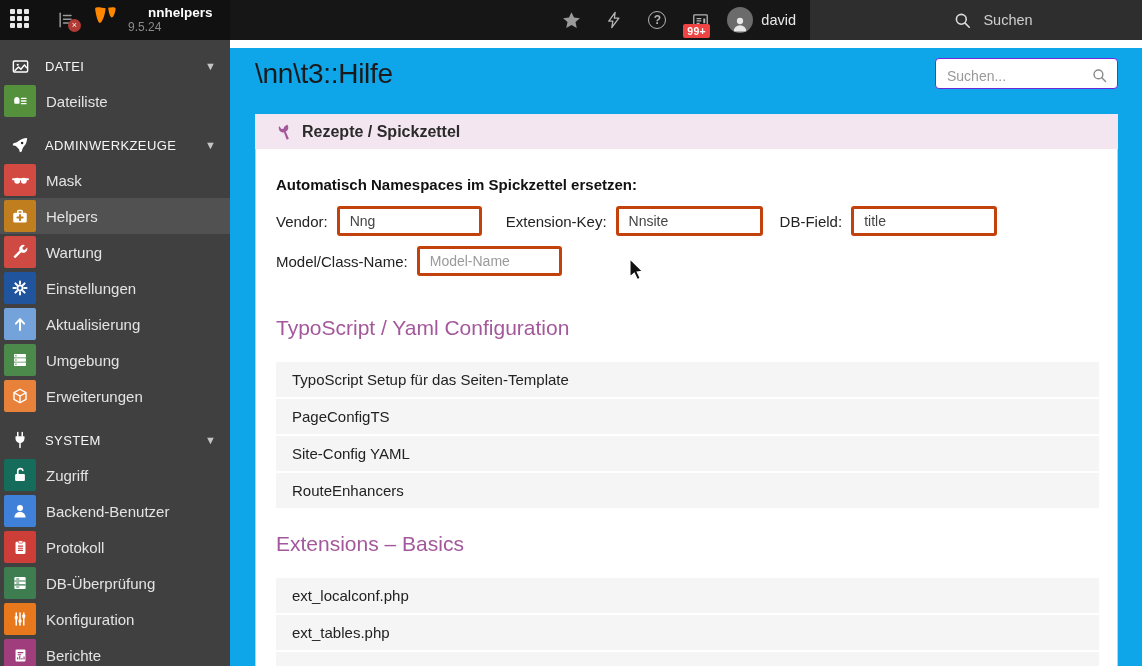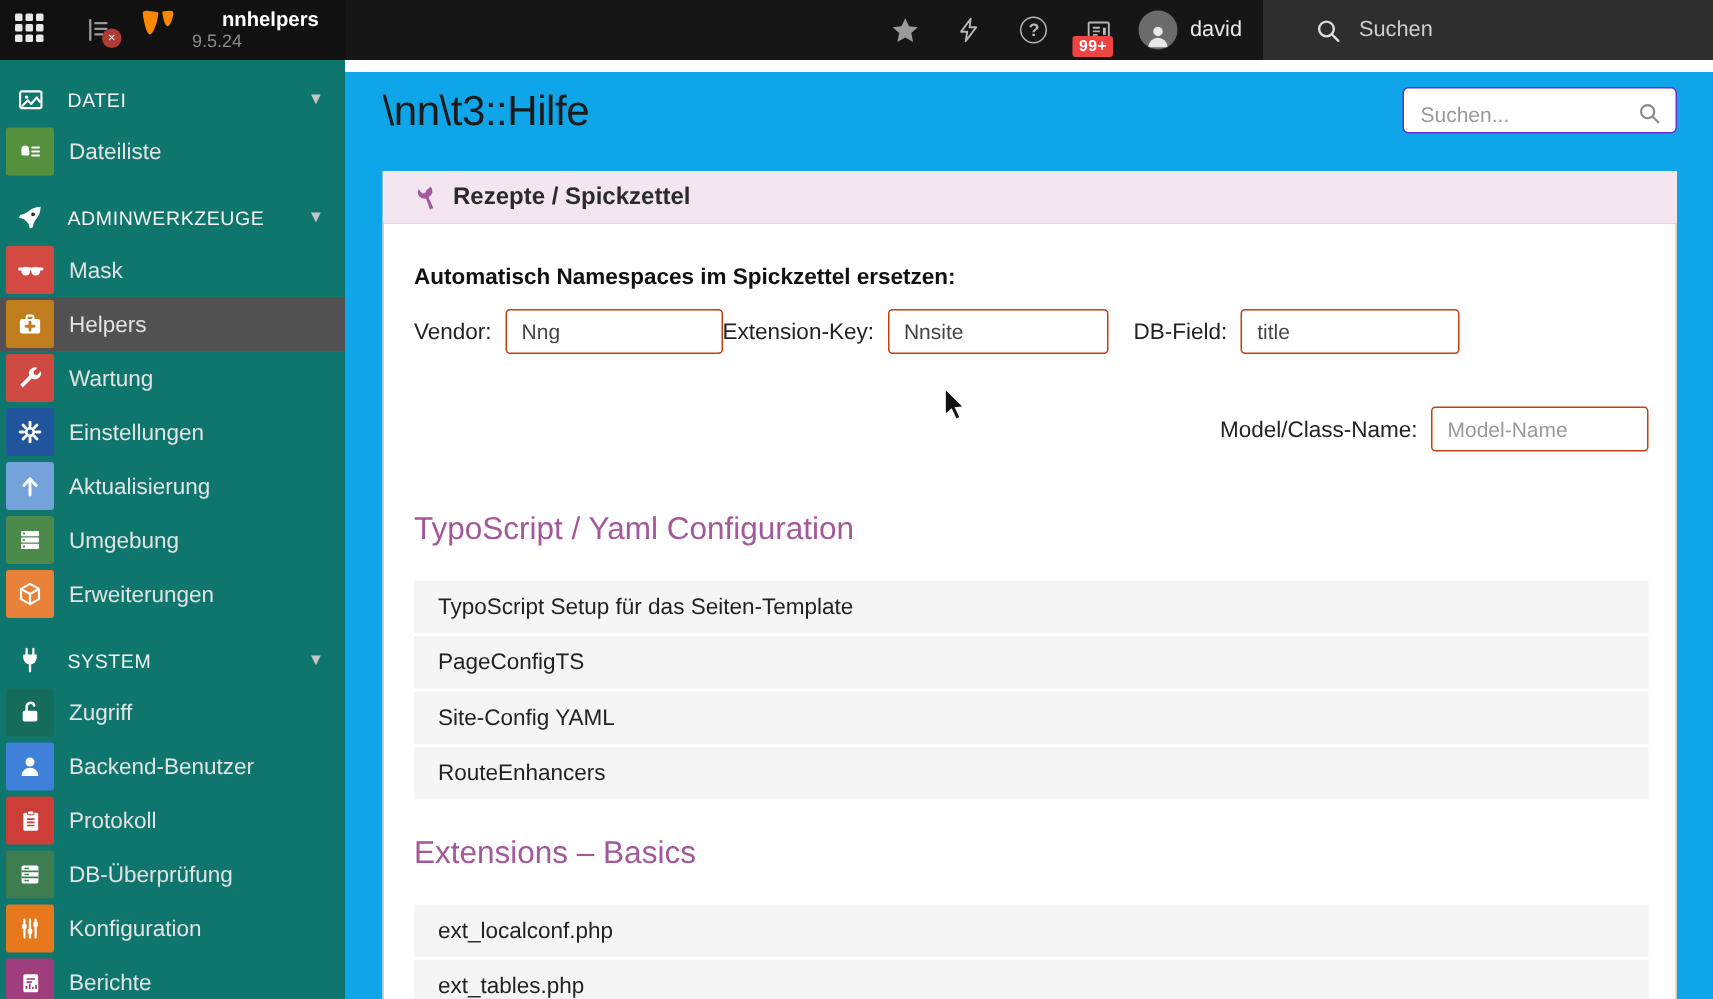--- a/index.html
+++ b/index.html
@@ -23,26 +23,26 @@
   .tb-icons { margin-left:auto; display:flex; align-items:center; gap:21px; padding-right:16px; }
   .tb-icon { position:relative; width:22px; height:22px; display:flex; align-items:center; justify-content:center; cursor:pointer; }
   .help-circ { width:18px; height:18px; border:1.6px solid #b5b5b5; border-radius:50%; color:#b5b5b5;
                font-size:12px; font-weight:700; display:flex; align-items:center; justify-content:center; }
   .notif-badge { position:absolute; left:-6px; top:15px; background:#ef4444; color:#fff; font-size:10.5px;
                  font-weight:700; padding:1px 4px; border-radius:2px; letter-spacing:.3px; }
   .tb-user { display:flex; align-items:center; gap:8px; margin-right:14px; cursor:pointer; }
   .avatar { width:26px; height:26px; border-radius:50%; background:#6b6b6b; overflow:hidden;
             display:flex; align-items:flex-end; justify-content:center; }
   .tb-username { font-size:14.5px; color:#e8e8e8; }
-  .tb-search { width:300px; height:40px; background:#2e2e2e; display:flex; align-items:center;
-               gap:11px; padding-left:34px; cursor:pointer; flex:0 0 auto; }
+  .tb-search { width:332px; height:40px; background:#2e2e2e; display:flex; align-items:center;
+               gap:11px; padding-left:34px; cursor:pointer; flex:0 0 auto;justify-content:center; }
   .tb-search span { font-size:14.5px; color:#cfcfcf; }
 
   
-  .sidebar { position:absolute; top:40px; left:0; width:230px; height:626px; background:#0f766e; overflow:hidden; }
+  .sidebar { position:absolute; top:40px; left:0; width:230px; height:626px; background:#404040; overflow:hidden; }
   .sec-h { height:34px; margin-top:9px; display:flex; align-items:center; cursor:pointer; }
   .hicon { width:32px; margin-left:4px; margin-right:9px; display:flex; align-items:center; justify-content:center; flex:0 0 auto; }
   .hlabel { color:#f5f5f5; font-size:13px; font-weight:500; letter-spacing:.4px; }
   .chev { margin-left:auto; margin-right:14px; color:#c5c5c5; font-size:11px; }
   .mrow { height:36px; display:flex; align-items:center; cursor:pointer; }
   .mrow.selected { background:#515151; }
   .tile { width:32px; height:32px; margin-left:4px; margin-right:10px; border-radius:2px;
           display:flex; align-items:center; justify-content:center; flex:0 0 auto; }
   .mlabel { color:#e3e3e3; font-size:15px; }
   .c-filelist{background:#55913c} .c-mask{background:#d24a42} .c-helpers{background:#c07e1e}
@@ -60,24 +60,24 @@
   .doc-search input { border:none; outline:none; flex:1; font-size:14px; color:#333; width:100px;
                       font-family:"Liberation Sans",sans-serif; background:transparent; }
   .doc-search input::placeholder { color:#999; }
   .banner { position:absolute; left:25px; top:66px; width:863px; height:35px; background:#f3e6f1;
             display:flex; align-items:center; gap:11px; padding-left:17px; cursor:pointer; }
   .banner .blabel { font-size:16px; font-weight:600; color:#2b2b2b; }
   .card { position:absolute; left:25px; top:101px; width:863px; height:570px; background:#fff;
           border:1px solid #ccc; border-top:none; padding:20px 18px 0 20px; overflow:hidden; }
   .form-heading { margin-top:7px; font-size:15px; font-weight:700; color:#111; }
   .frow { display:flex; align-items:center; }
-  .frow1 { margin-top:13px; } .frow2 { margin-top:35px;justify-content:flex-end; }
+  .frow1 { margin-top:13px; } .frow2 { margin-top:10px; }
   .flabel { font-size:15px; color:#222; margin-right:9px; }
-  .ml24 { } .ml27 { margin-left:17px; }
-  .finput { height:30px; border:1px solid #c2410c; border-radius:3px; padding:0 10px; font-size:14px;
+  .ml24 { margin-left:24px; } .ml27 { margin-left:17px; }
+  .finput { height:30px; border:3px solid #c2410c; border-radius:3px; padding:0 10px; font-size:14px;
             color:#444; width:145px; font-family:"Liberation Sans",sans-serif; outline:none; }
   .finput::placeholder { color:#9a9a9a; }
   .sec-heading { color:#a4589c; font-size:21px; font-weight:500; }
   .sh1 { margin:40px 0 22px; } .sh2 { margin:24px 0 22px; }
   .recipes .rrow { height:35px; margin-bottom:2px; background:#f5f5f5; display:flex; align-items:center;
                    padding-left:16px; font-size:15px; color:#222; cursor:pointer; }
   .cursor { position:absolute; left:628px; top:258px; z-index:50; pointer-events:none; }
 </style>
 </head>
 <body>

